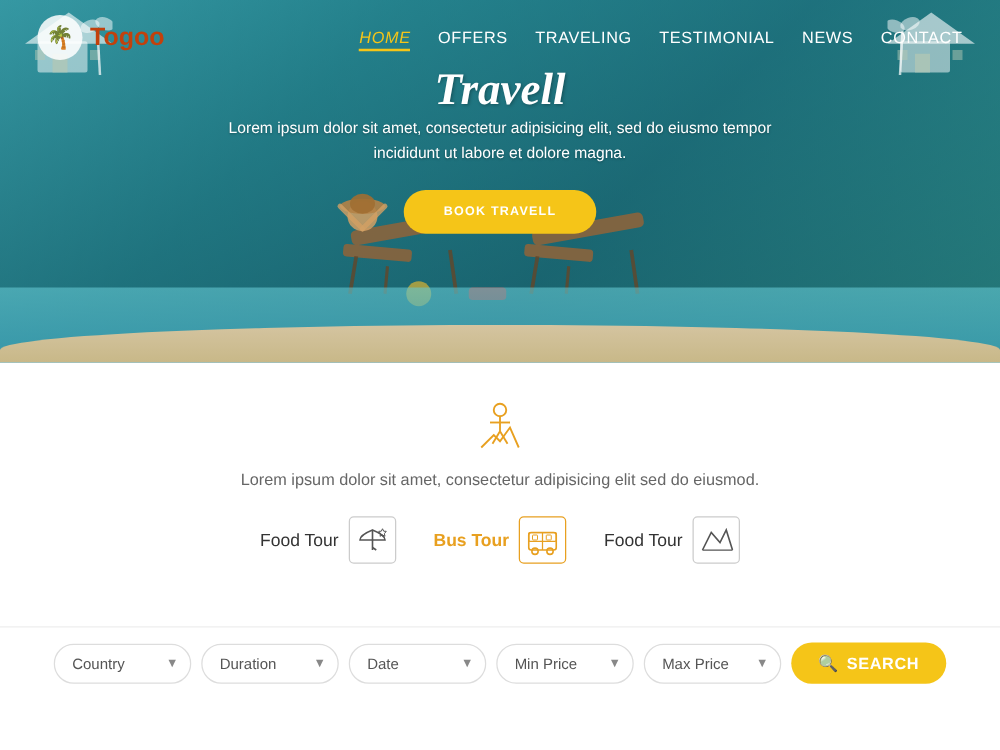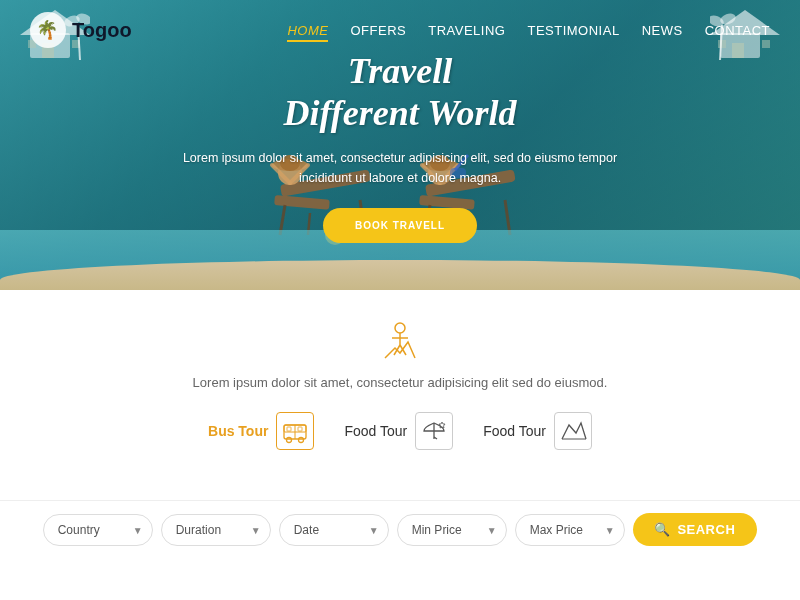--- a/index.html
+++ b/index.html
@@ -21,21 +21,21 @@
       gap: 6px;
     }
     .logo-icon {
       width: 36px; height: 36px;
       background: rgba(255,255,255,0.85);
       border-radius: 50%;
       display: flex; align-items: center; justify-content: center;
       font-size: 18px;
     }
     .logo-text {
-      color: #0f172a;
+      color: #c2410c;
       font-size: 20px;
       font-weight: bold;
       font-family: 'Arial', sans-serif;
     }
     .nav-links {
       display: flex;
       gap: 22px;
       list-style: none;
     }
     .nav-links li a {
@@ -355,21 +355,20 @@
         <a href="#">NEWS</a>
       </li>
       <li>
         <a href="#">CONTACT</a>
       </li>
     </ul>
   </nav>
 
   <div class="hero-content">
     <div class="hero-title-1">Travell</div>
-    <div class="hero-title-2">Different World</div>
     <p class="hero-subtitle">Lorem ipsum dolor sit amet, consectetur adipisicing elit, sed do eiusmo tempor<br>incididunt ut labore et dolore magna.</p>
     <button class="hero-btn">BOOK TRAVELL</button>
   </div>
 </div>
 
 <div class="offers-section">
   <div class="offers-icon">
     <svg width="40" height="40" viewBox="0 0 40 40" fill="none" xmlns="http://www.w3.org/2000/svg">
 
       <circle cx="20" cy="8" r="5" stroke="#e8a020" stroke-width="1.5" fill="none"></circle>
@@ -377,50 +376,50 @@
       <line x1="12" y1="18" x2="28" y2="18" stroke="#e8a020" stroke-width="1.5"></line>
       <line x1="20" y1="25" x2="14" y2="35" stroke="#e8a020" stroke-width="1.5"></line>
       <line x1="20" y1="25" x2="26" y2="35" stroke="#e8a020" stroke-width="1.5"></line>
 
       <path d="M5 38 L15 28 L20 33 L28 22 L35 38" stroke="#e8a020" stroke-width="1.5" fill="none"></path>
     </svg>
   </div>
   <div class="offers-subtitle">Lorem ipsum dolor sit amet, consectetur adipisicing elit sed do eiusmod.</div>
 
   <div class="tour-tabs">
+
+    <div class="tour-tab">
+      <span class="tour-tab-label">Food Tour</span>
+      <div class="tour-tab-icon">
+        <svg width="28" height="28" viewBox="0 0 28 28" fill="none" xmlns="http://www.w3.org/2000/svg">
+
+          <path d="M14 6 Q4 10 4 14 L14 14 L24 14 Q24 10 14 6Z" stroke="#555" stroke-width="1.3" fill="none"></path>
+          <line x1="14" y1="6" x2="14" y2="22" stroke="#555" stroke-width="1.3"></line>
+          <line x1="14" y1="20" x2="17" y2="22" stroke="#555" stroke-width="1.3"></line>
+
+          <path d="M21 7 L22 5 L23 7 L25 7 L23.5 9 L24 11 L22 10 L20 11 L20.5 9 L19 7 Z" stroke="#555" stroke-width="0.8" fill="none"></path>
+        </svg>
+      </div>
+    </div>
 
     <div class="tour-tab active">
       <span class="tour-tab-label">Bus Tour</span>
       <div class="tour-tab-icon">
         <svg width="28" height="28" viewBox="0 0 28 28" fill="none" xmlns="http://www.w3.org/2000/svg">
           <rect x="3" y="8" width="22" height="14" rx="2" stroke="#e8a020" stroke-width="1.3" fill="none"></rect>
           <rect x="3" y="8" width="22" height="7" rx="1" stroke="#e8a020" stroke-width="1" fill="none"></rect>
           <circle cx="8" cy="23" r="2.5" stroke="#e8a020" stroke-width="1.3" fill="none"></circle>
           <circle cx="20" cy="23" r="2.5" stroke="#e8a020" stroke-width="1.3" fill="none"></circle>
           <line x1="14" y1="8" x2="14" y2="22" stroke="#e8a020" stroke-width="1"></line>
           <rect x="6" y="10" width="4" height="4" rx="0.5" fill="none" stroke="#e8a020" stroke-width="0.8"></rect>
           <rect x="17" y="10" width="4" height="4" rx="0.5" fill="none" stroke="#e8a020" stroke-width="0.8"></rect>
         </svg>
       </div>
     </div>
 
-    <div class="tour-tab">
-      <span class="tour-tab-label">Food Tour</span>
-      <div class="tour-tab-icon">
-        <svg width="28" height="28" viewBox="0 0 28 28" fill="none" xmlns="http://www.w3.org/2000/svg">
-
-          <path d="M14 6 Q4 10 4 14 L14 14 L24 14 Q24 10 14 6Z" stroke="#555" stroke-width="1.3" fill="none"></path>
-          <line x1="14" y1="6" x2="14" y2="22" stroke="#555" stroke-width="1.3"></line>
-          <line x1="14" y1="20" x2="17" y2="22" stroke="#555" stroke-width="1.3"></line>
-
-          <path d="M21 7 L22 5 L23 7 L25 7 L23.5 9 L24 11 L22 10 L20 11 L20.5 9 L19 7 Z" stroke="#555" stroke-width="0.8" fill="none"></path>
-        </svg>
-      </div>
-    </div>
-
 
     <div class="tour-tab">
       <span class="tour-tab-label">Food Tour</span>
       <div class="tour-tab-icon">
         <svg width="28" height="28" viewBox="0 0 28 28" fill="none" xmlns="http://www.w3.org/2000/svg">
 
           <polyline points="3,22 10,8 17,16 22,6 27,22" stroke="#555" stroke-width="1.3" fill="none"></polyline>
           <line x1="3" y1="22" x2="27" y2="22" stroke="#555" stroke-width="1"></line>
         </svg>
       </div>

